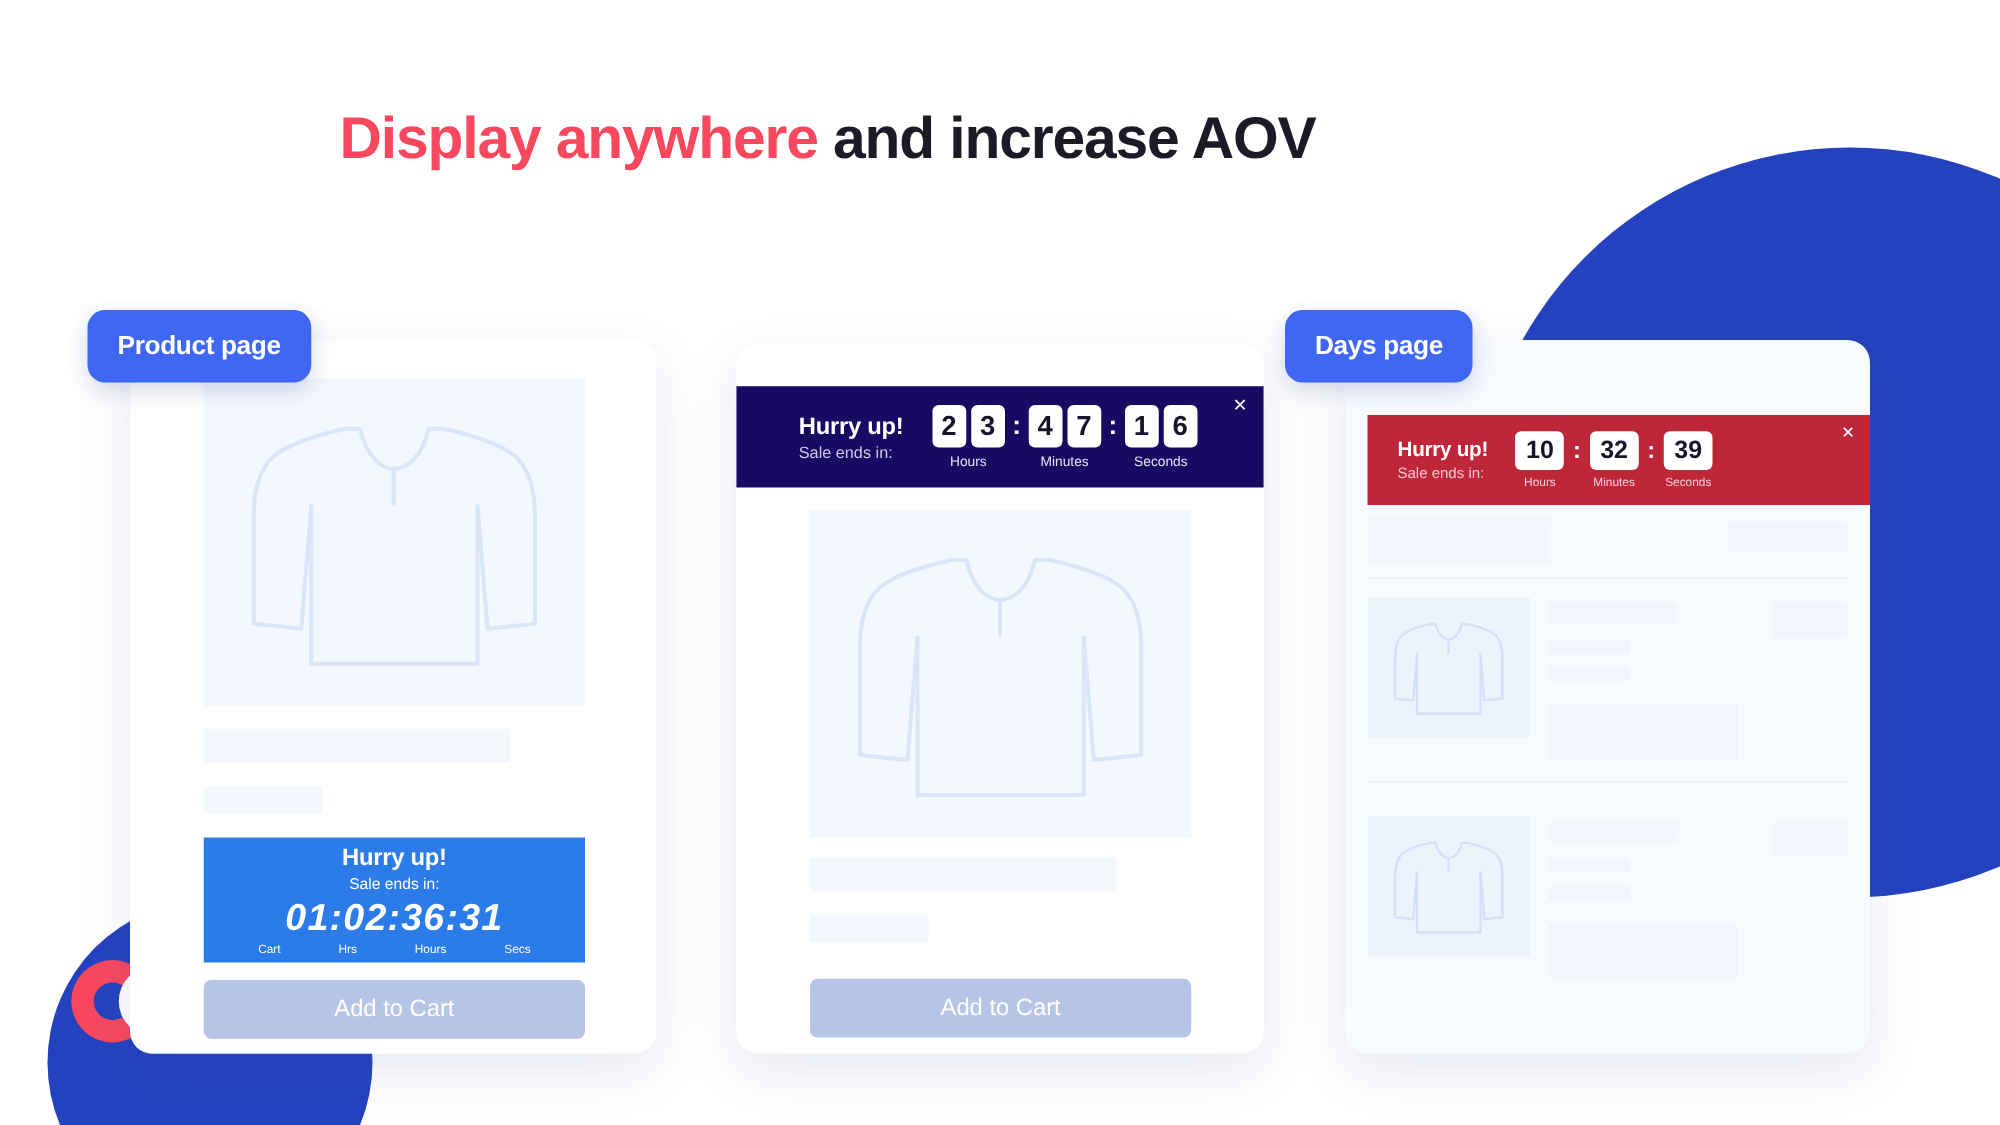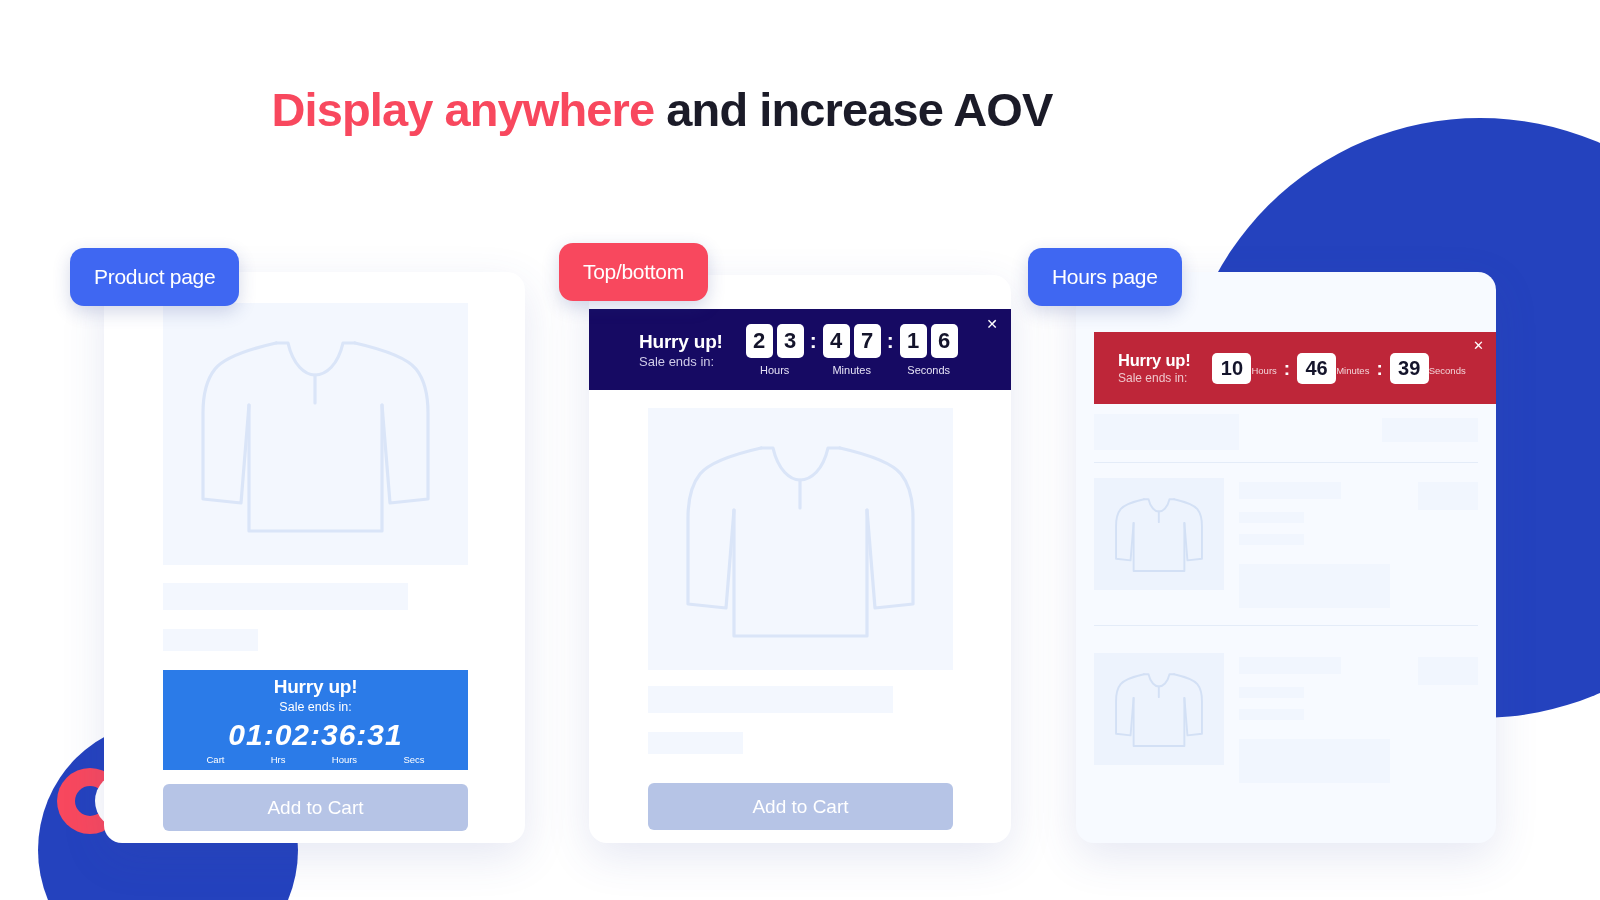--- a/index.html
+++ b/index.html
@@ -57,21 +57,21 @@
 
   
   .badge {
     position: absolute;
     z-index: 12;
     display: flex;
     align-items: center;
     justify-content: center;
     color: #ffffff;
     font-size: 21px;
-    font-weight: 400;
+    font-weight: 700;
     letter-spacing: -0.3px;
     border-radius: 14px;
     box-shadow: 0 6px 18px rgba(40,60,140,0.20);
     height: 58px;
     padding: 0 24px;
   }
   .badge-product { left: 70px;  top: 248px; background: #3F67F2; }
   .badge-topbot  { left: 559px; top: 243px; background: #F8485E; }
   .badge-cart    { left: 1028px; top: 248px; background: #3F67F2; }
 
@@ -183,21 +183,21 @@
   .cp-bar {
     position: absolute; left: 18px; top: 60px;
     width: 402px; height: 72px;
     background: #BE2639;
     display: flex; align-items: center;
   }
   .cp-bar-text { margin-left: 24px; color: #ffffff; }
   .cp-bar-text .t-title { font-size: 16.5px; font-weight: 700; letter-spacing: -0.2px; }
   .cp-bar-text .t-sub   { font-size: 12px; font-weight: 400; color: #EFC6CC; margin-top: 1px; }
   .cp-groups { display: flex; align-items: flex-start; margin-left: 22px; }
-  .cp-group { display: flex; flex-direction: row; align-items: center; }
+  .cp-group { display: flex; flex-direction: column; align-items: center; }
   .cp-tile {
     background: #ffffff; border-radius: 5px;
     min-width: 39px; height: 31px; padding: 0 4px;
     display: flex; align-items: center; justify-content: center;
     color: #14142B; font-size: 20px; font-weight: 700;
   }
   .cp-unit { font-size: 9.5px; color: #F2D4D8; margin-top: 5px; font-weight: 400; }
   .cp-colon {
     color: #ffffff; font-size: 19px; font-weight: 700;
     margin: 0 7px; line-height: 31px; align-self: flex-start;
@@ -333,21 +333,21 @@
         <div class="t-title">Hurry up!</div>
         <div class="t-sub">Sale ends in:</div>
       </div>
       <div class="cp-groups">
         <div class="cp-group">
           <span class="cp-tile">10</span>
           <span class="cp-unit">Hours</span>
         </div>
         <span class="cp-colon">:</span>
         <div class="cp-group">
-          <span class="cp-tile">46</span>
+          <span class="cp-tile">32</span>
           <span class="cp-unit">Minutes</span>
         </div>
         <span class="cp-colon">:</span>
         <div class="cp-group">
           <span class="cp-tile">39</span>
           <span class="cp-unit">Seconds</span>
         </div>
       </div>
       <span class="cp-close">✕</span>
     </div>
@@ -395,16 +395,15 @@
         <div class="cp-ph" style="left:163px; top:18px; width:102px; height:17px;"></div>
         <div class="cp-ph" style="left:163px; top:48px; width:65px; height:11px;"></div>
         <div class="cp-ph" style="left:163px; top:70px; width:65px; height:11px;"></div>
         <div class="cp-ph" style="left:163px; top:100px; width:151px; height:44px;"></div>
         <div class="cp-ph" style="left:342px; top:18px; width:60px; height:28px;"></div>
       </div>
     </div>
   </div>
 
   <div class="badge badge-product">Product page</div>
-  <div class="badge badge-topbot">Top/bottom</div>
-  <div class="badge badge-cart">Hours page</div>
+  <div class="badge badge-cart">Days page</div>
 
 </div>
 
 </body></html>

